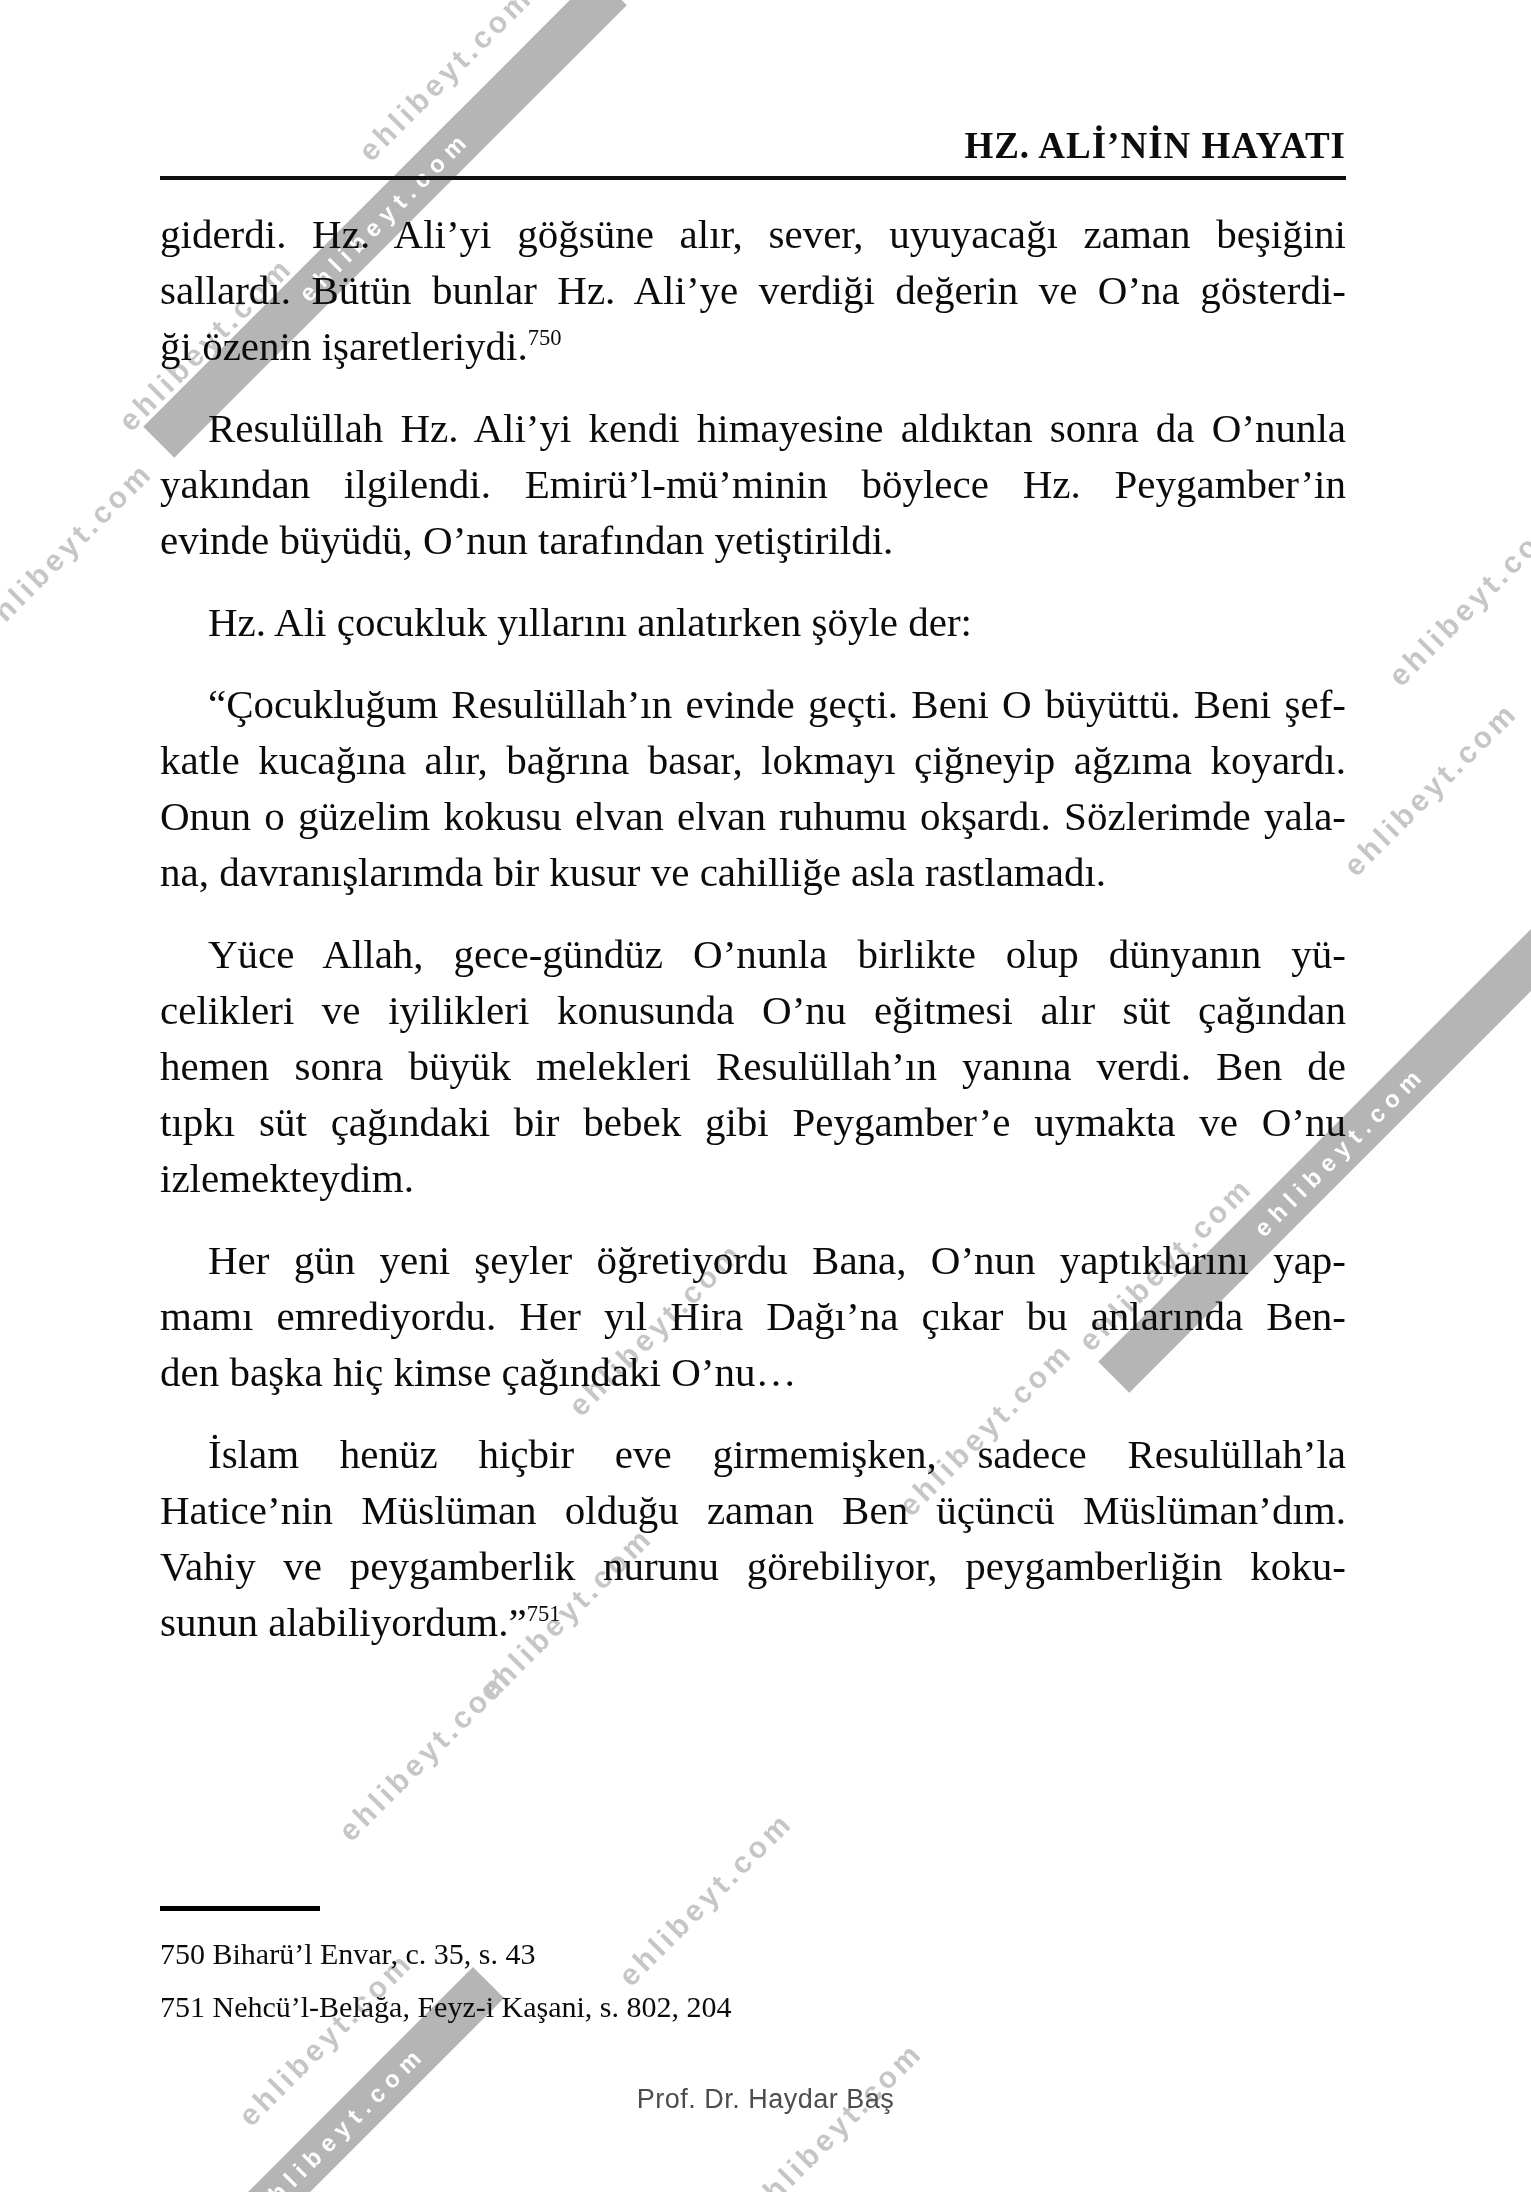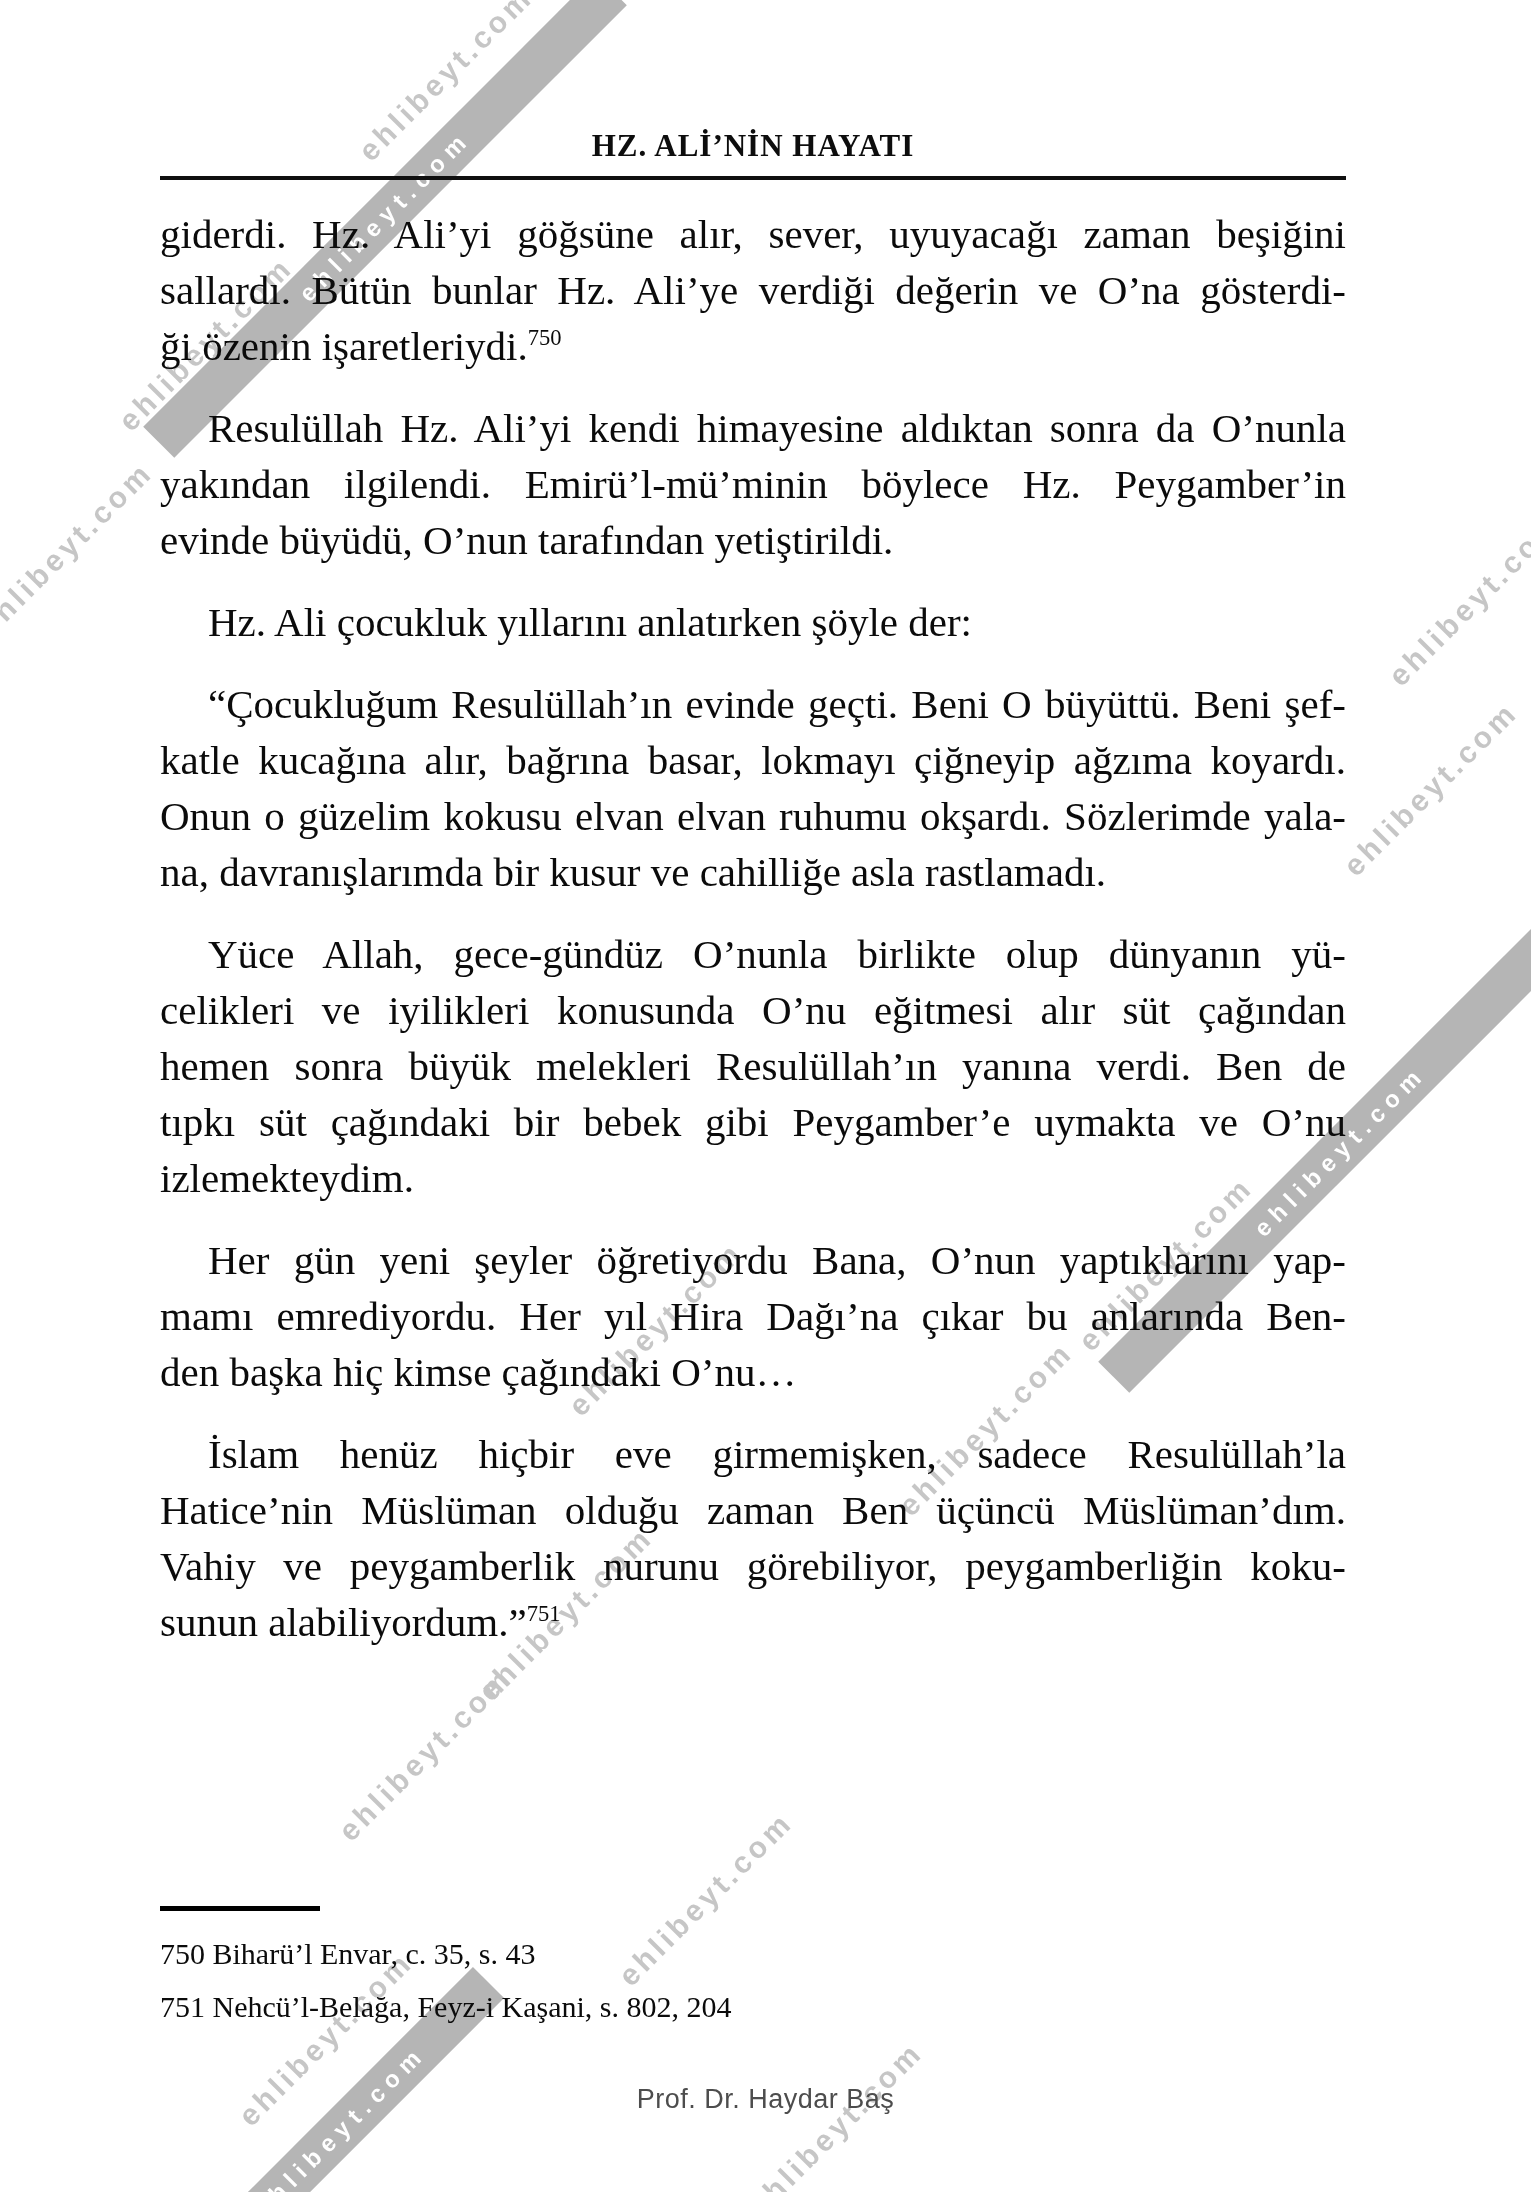--- a/index.html
+++ b/index.html
@@ -23,22 +23,22 @@
   .wm-text{
     position:absolute;
     color:#c6c6c6;
     font-family:"Liberation Sans",sans-serif;font-weight:bold;
     font-size:30px;letter-spacing:4px;white-space:nowrap;
     transform:rotate(-45deg);transform-origin:center;
   }
   
   .content{position:absolute;left:160px;top:128px;width:1186px;z-index:1;}
   .header-title{
-    text-align:center;
-    font-weight:bold;font-size:31px;line-height:36px;
+    text-align:right;
+    font-weight:bold;font-size:37px;line-height:36px;
     letter-spacing:1px;color:#0d0d0d;
   }
   .header-rule{border-bottom:4px solid #101010;margin-top:12px;}
   .paras{margin-top:26px;}
   .para{margin-bottom:26px;}
   .line{
     font-size:41px;line-height:56px;color:#0b0b0b;
     text-align:justify;text-align-last:justify;
   }
   .line.last{text-align-last:left;}

